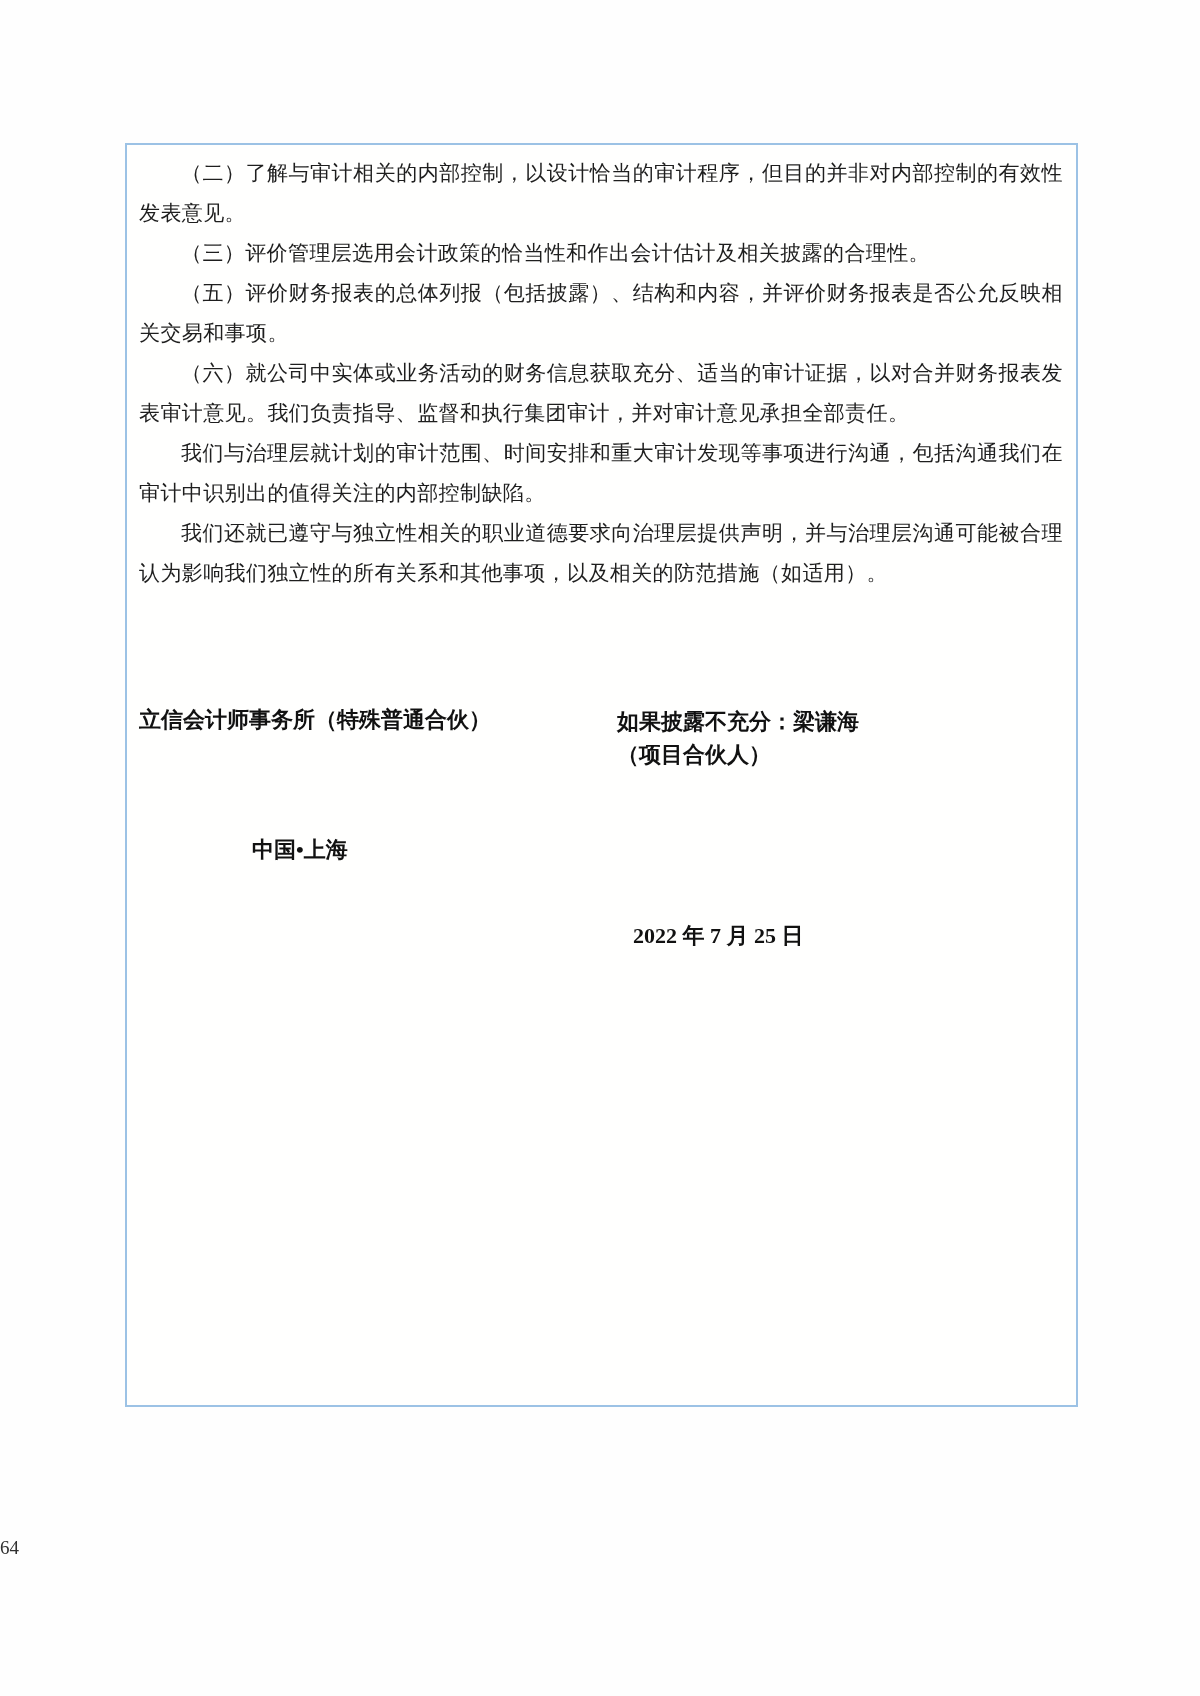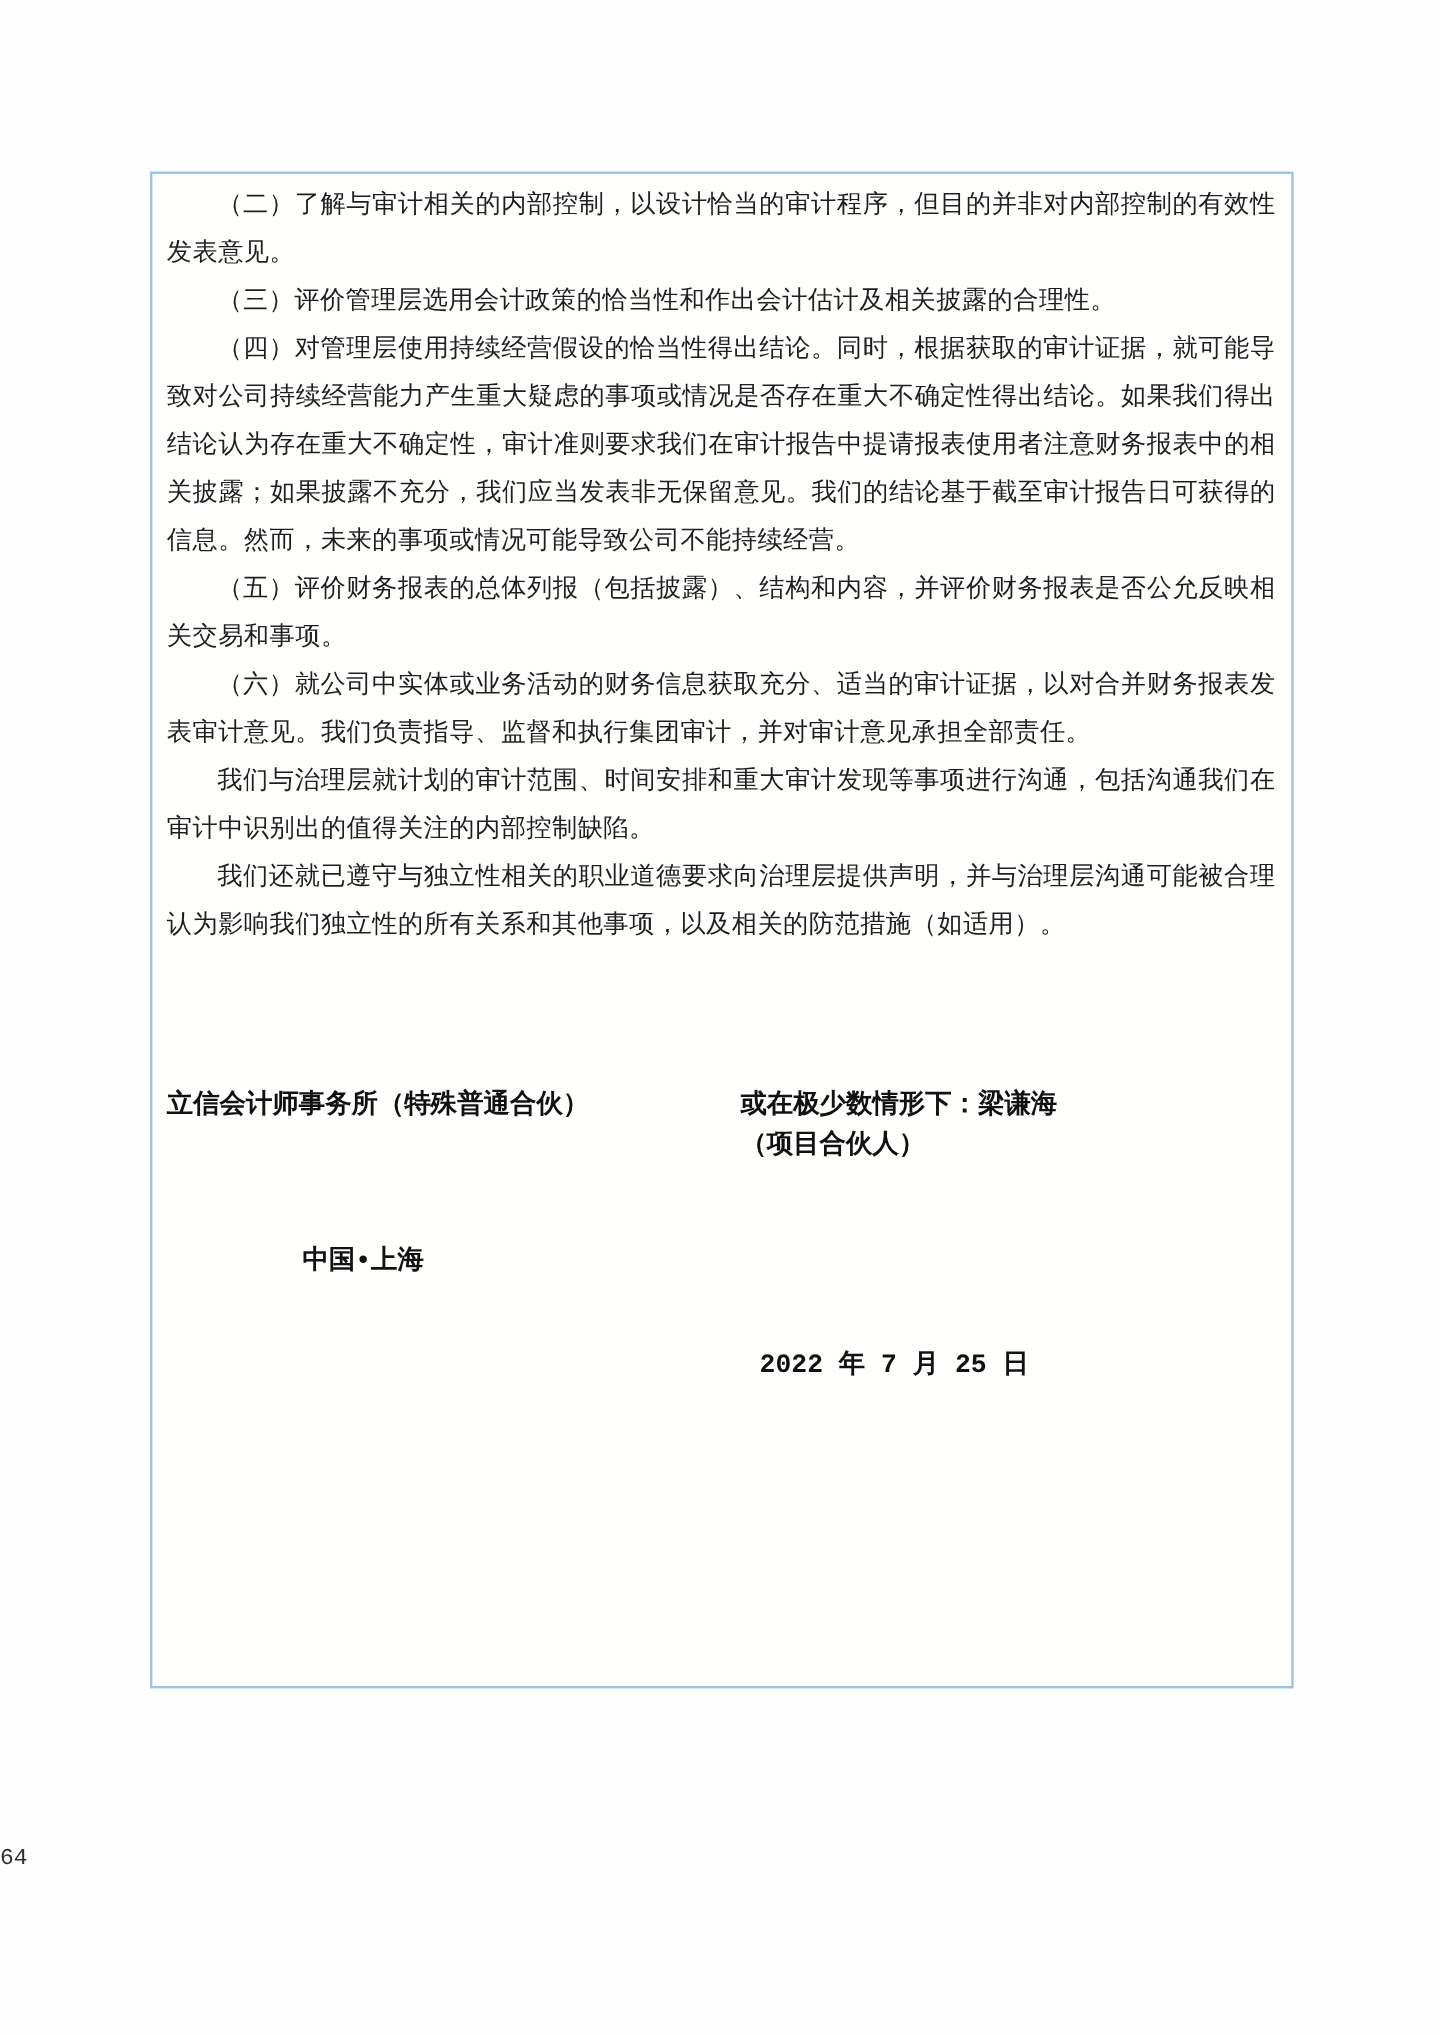--- a/index.html
+++ b/index.html
@@ -1,15 +1,15 @@
 <!DOCTYPE html>
 <html><head>
 <meta charset="utf-8">
 <style>
-  * { box-sizing: border-box; font-family: Liberation Mono, monospace; }
+  * { box-sizing: border-box; }
   html, body {
     margin: 0;
     padding: 0;
     background: #ffffff;
     font-family: "Liberation Serif", "DejaVu Serif", serif;
   }
   .page {
     position: relative;
     width: 1200px;
     height: 1696px;
@@ -65,33 +65,32 @@
 </head>
 <body>
 
 <div class="page">
 
   <div class="content-box">
 
     <div class="body-text">
       <p>（二）了解与审计相关的内部控制，以设计恰当的审计程序，但目的并非对内部控制的有效性发表意见。</p>
       <p>（三）评价管理层选用会计政策的恰当性和作出会计估计及相关披露的合理性。</p>
-      <p>（四）对管理层使用持续经营假设的恰当性得出结论。同时，根据获取的审计证据，就可能导致对公司持续经营能力产生重大疑虑的事项或情况是否存在重大不确定性得出结论。如果我们得出结论认为存在重大不确定性，审计准则要求我们在审计报告中提请报表使用者注意财务报表中的相关披露；如果披露不充分，我们应当发表非无保留意见。我们的结论基于截至审计报告日可获得的信息。然而，未来的事项或情况可能导致公司不能持续经营。</p>
       <p>（五）评价财务报表的总体列报（包括披露）、结构和内容，并评价财务报表是否公允反映相关交易和事项。</p>
       <p>（六）就公司中实体或业务活动的财务信息获取充分、适当的审计证据，以对合并财务报表发表审计意见。我们负责指导、监督和执行集团审计，并对审计意见承担全部责任。</p>
       <p>我们与治理层就计划的审计范围、时间安排和重大审计发现等事项进行沟通，包括沟通我们在审计中识别出的值得关注的内部控制缺陷。</p>
       <p>我们还就已遵守与独立性相关的职业道德要求向治理层提供声明，并与治理层沟通可能被合理认为影响我们独立性的所有关系和其他事项，以及相关的防范措施（如适用）。</p>
     </div>
 
     <div class="signature">
 
       <div class="sig-row row1">
         <div class="sig-left">立信会计师事务所（特殊普通合伙）</div>
         <div class="sig-right">
-          <div>或在极少数情形下：梁谦海</div>
+          <div>如果披露不充分：梁谦海</div>
           <div>（项目合伙人）</div>
         </div>
       </div>
 
       <div class="sig-row row2">
         <div class="sig-left">中国•上海</div>
       </div>
 
       <div class="sig-row row3">
         <div class="sig-left"></div>

